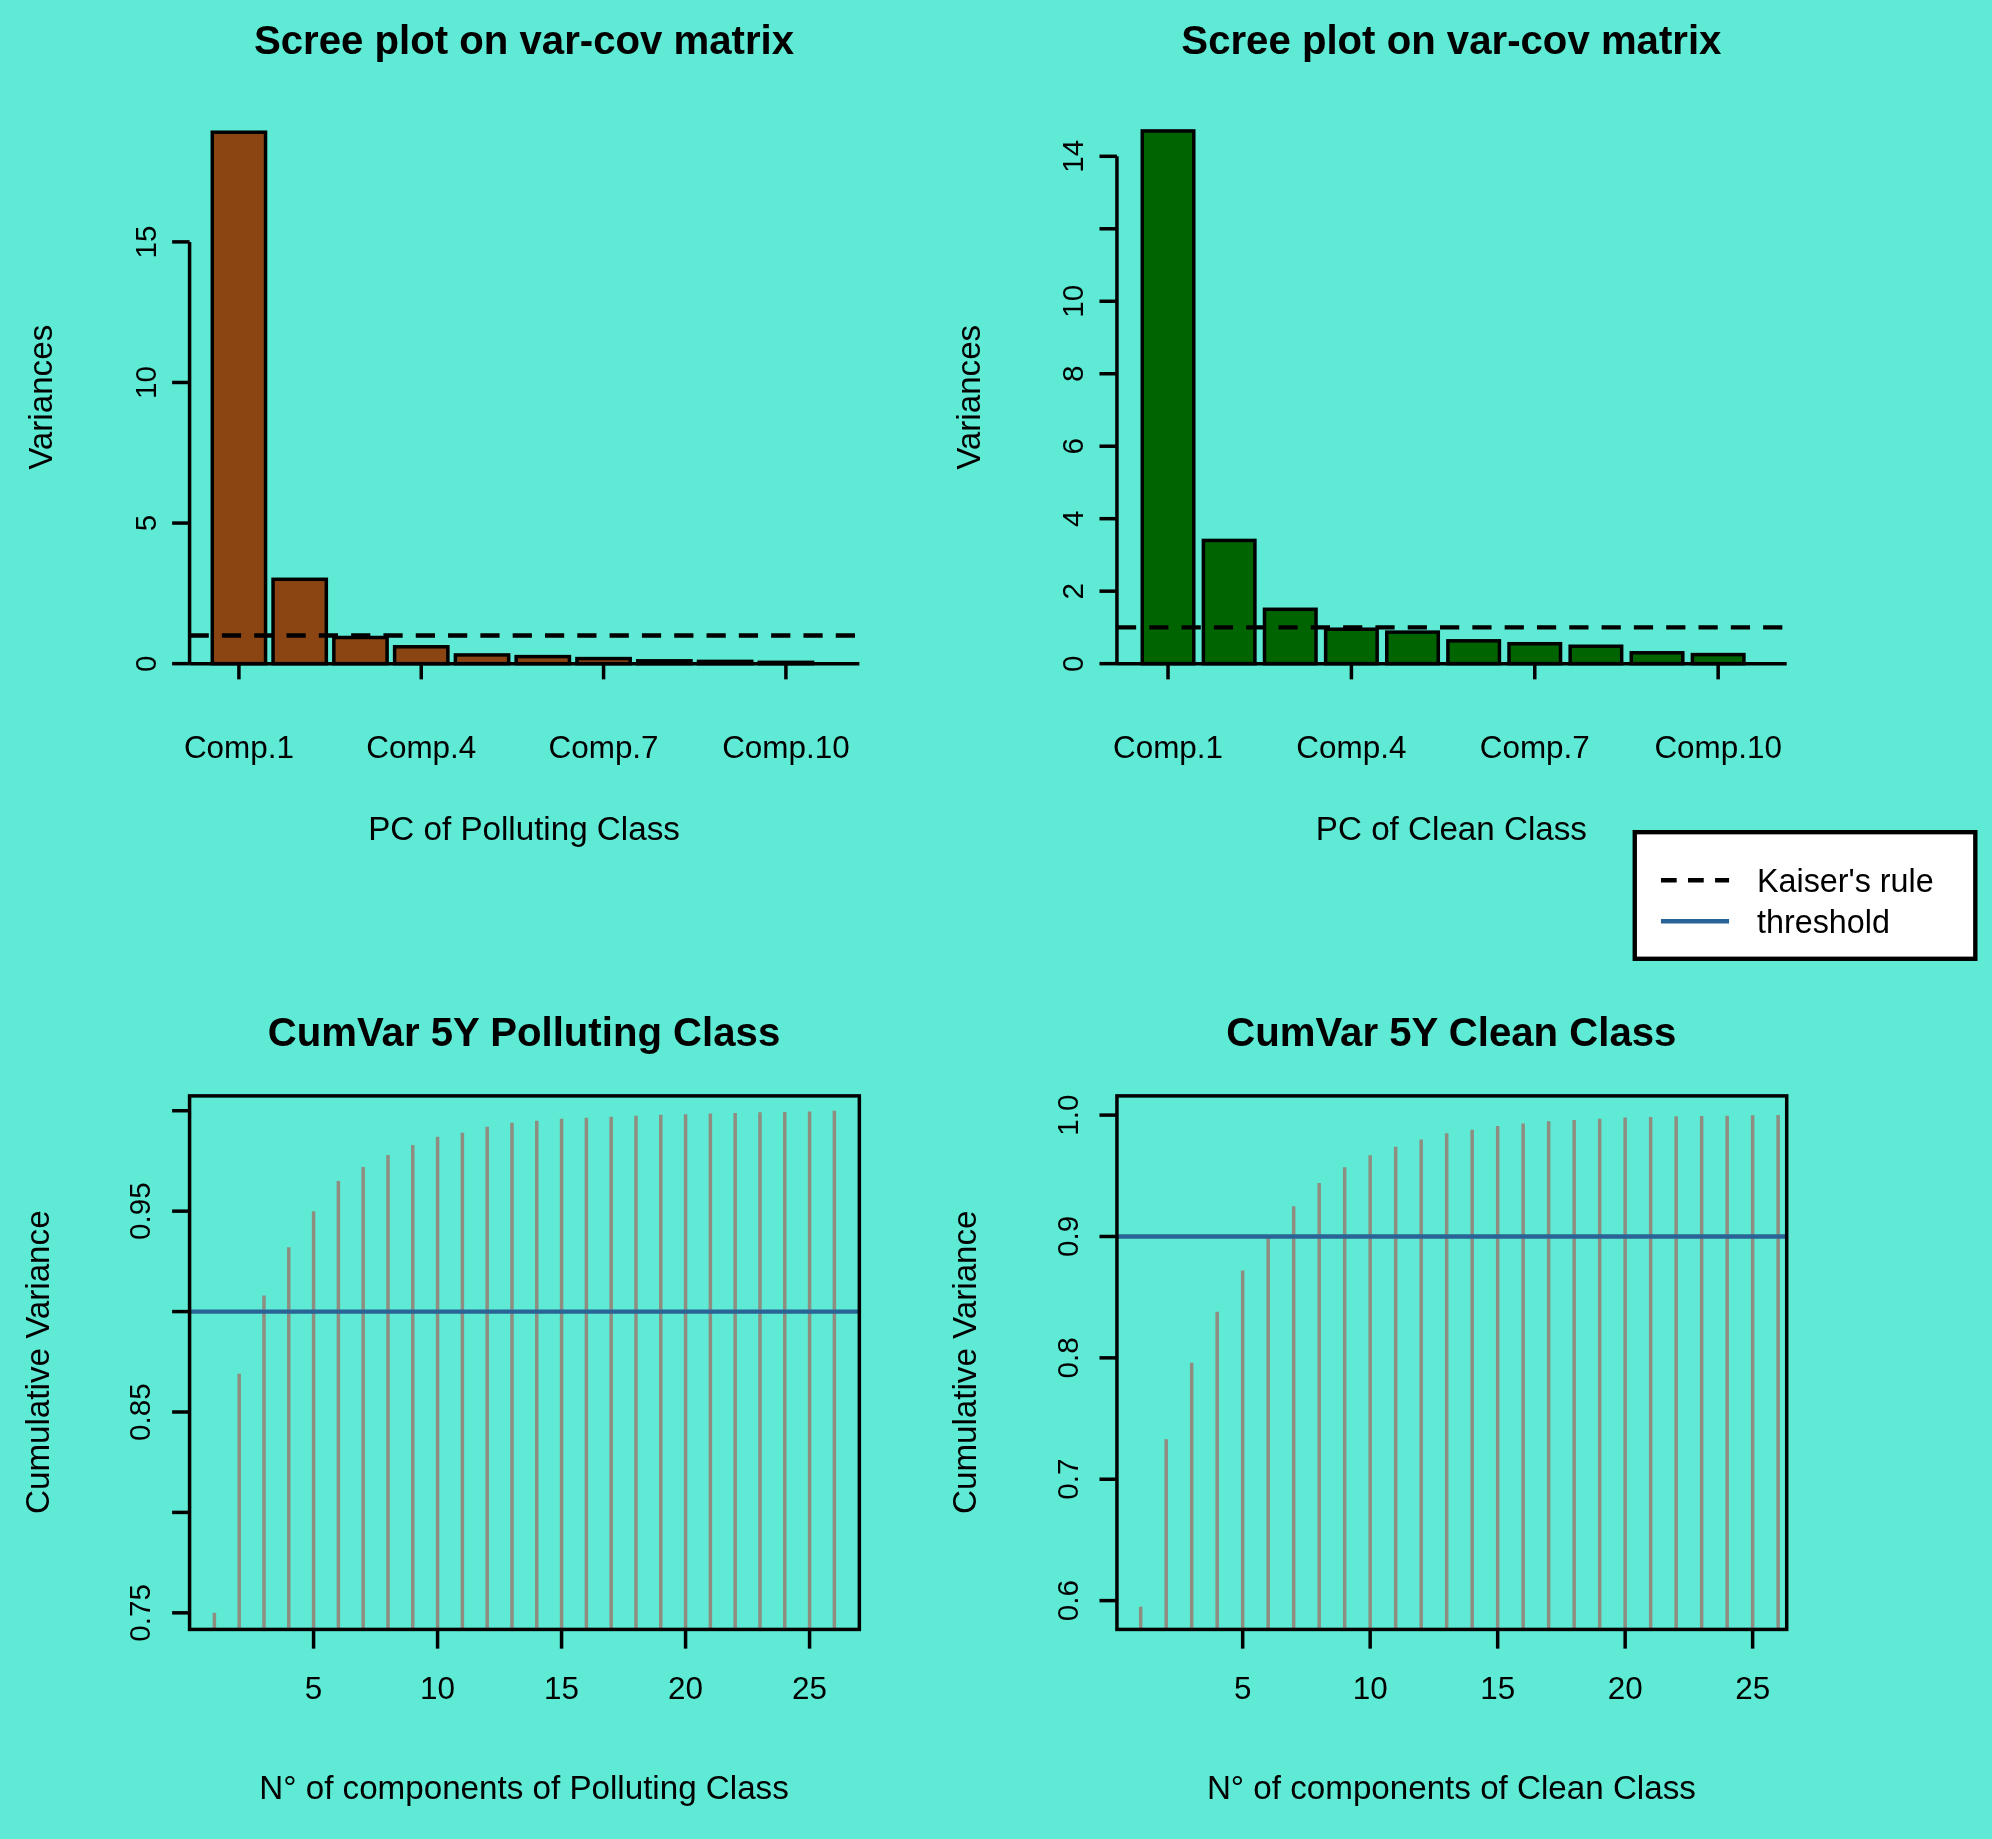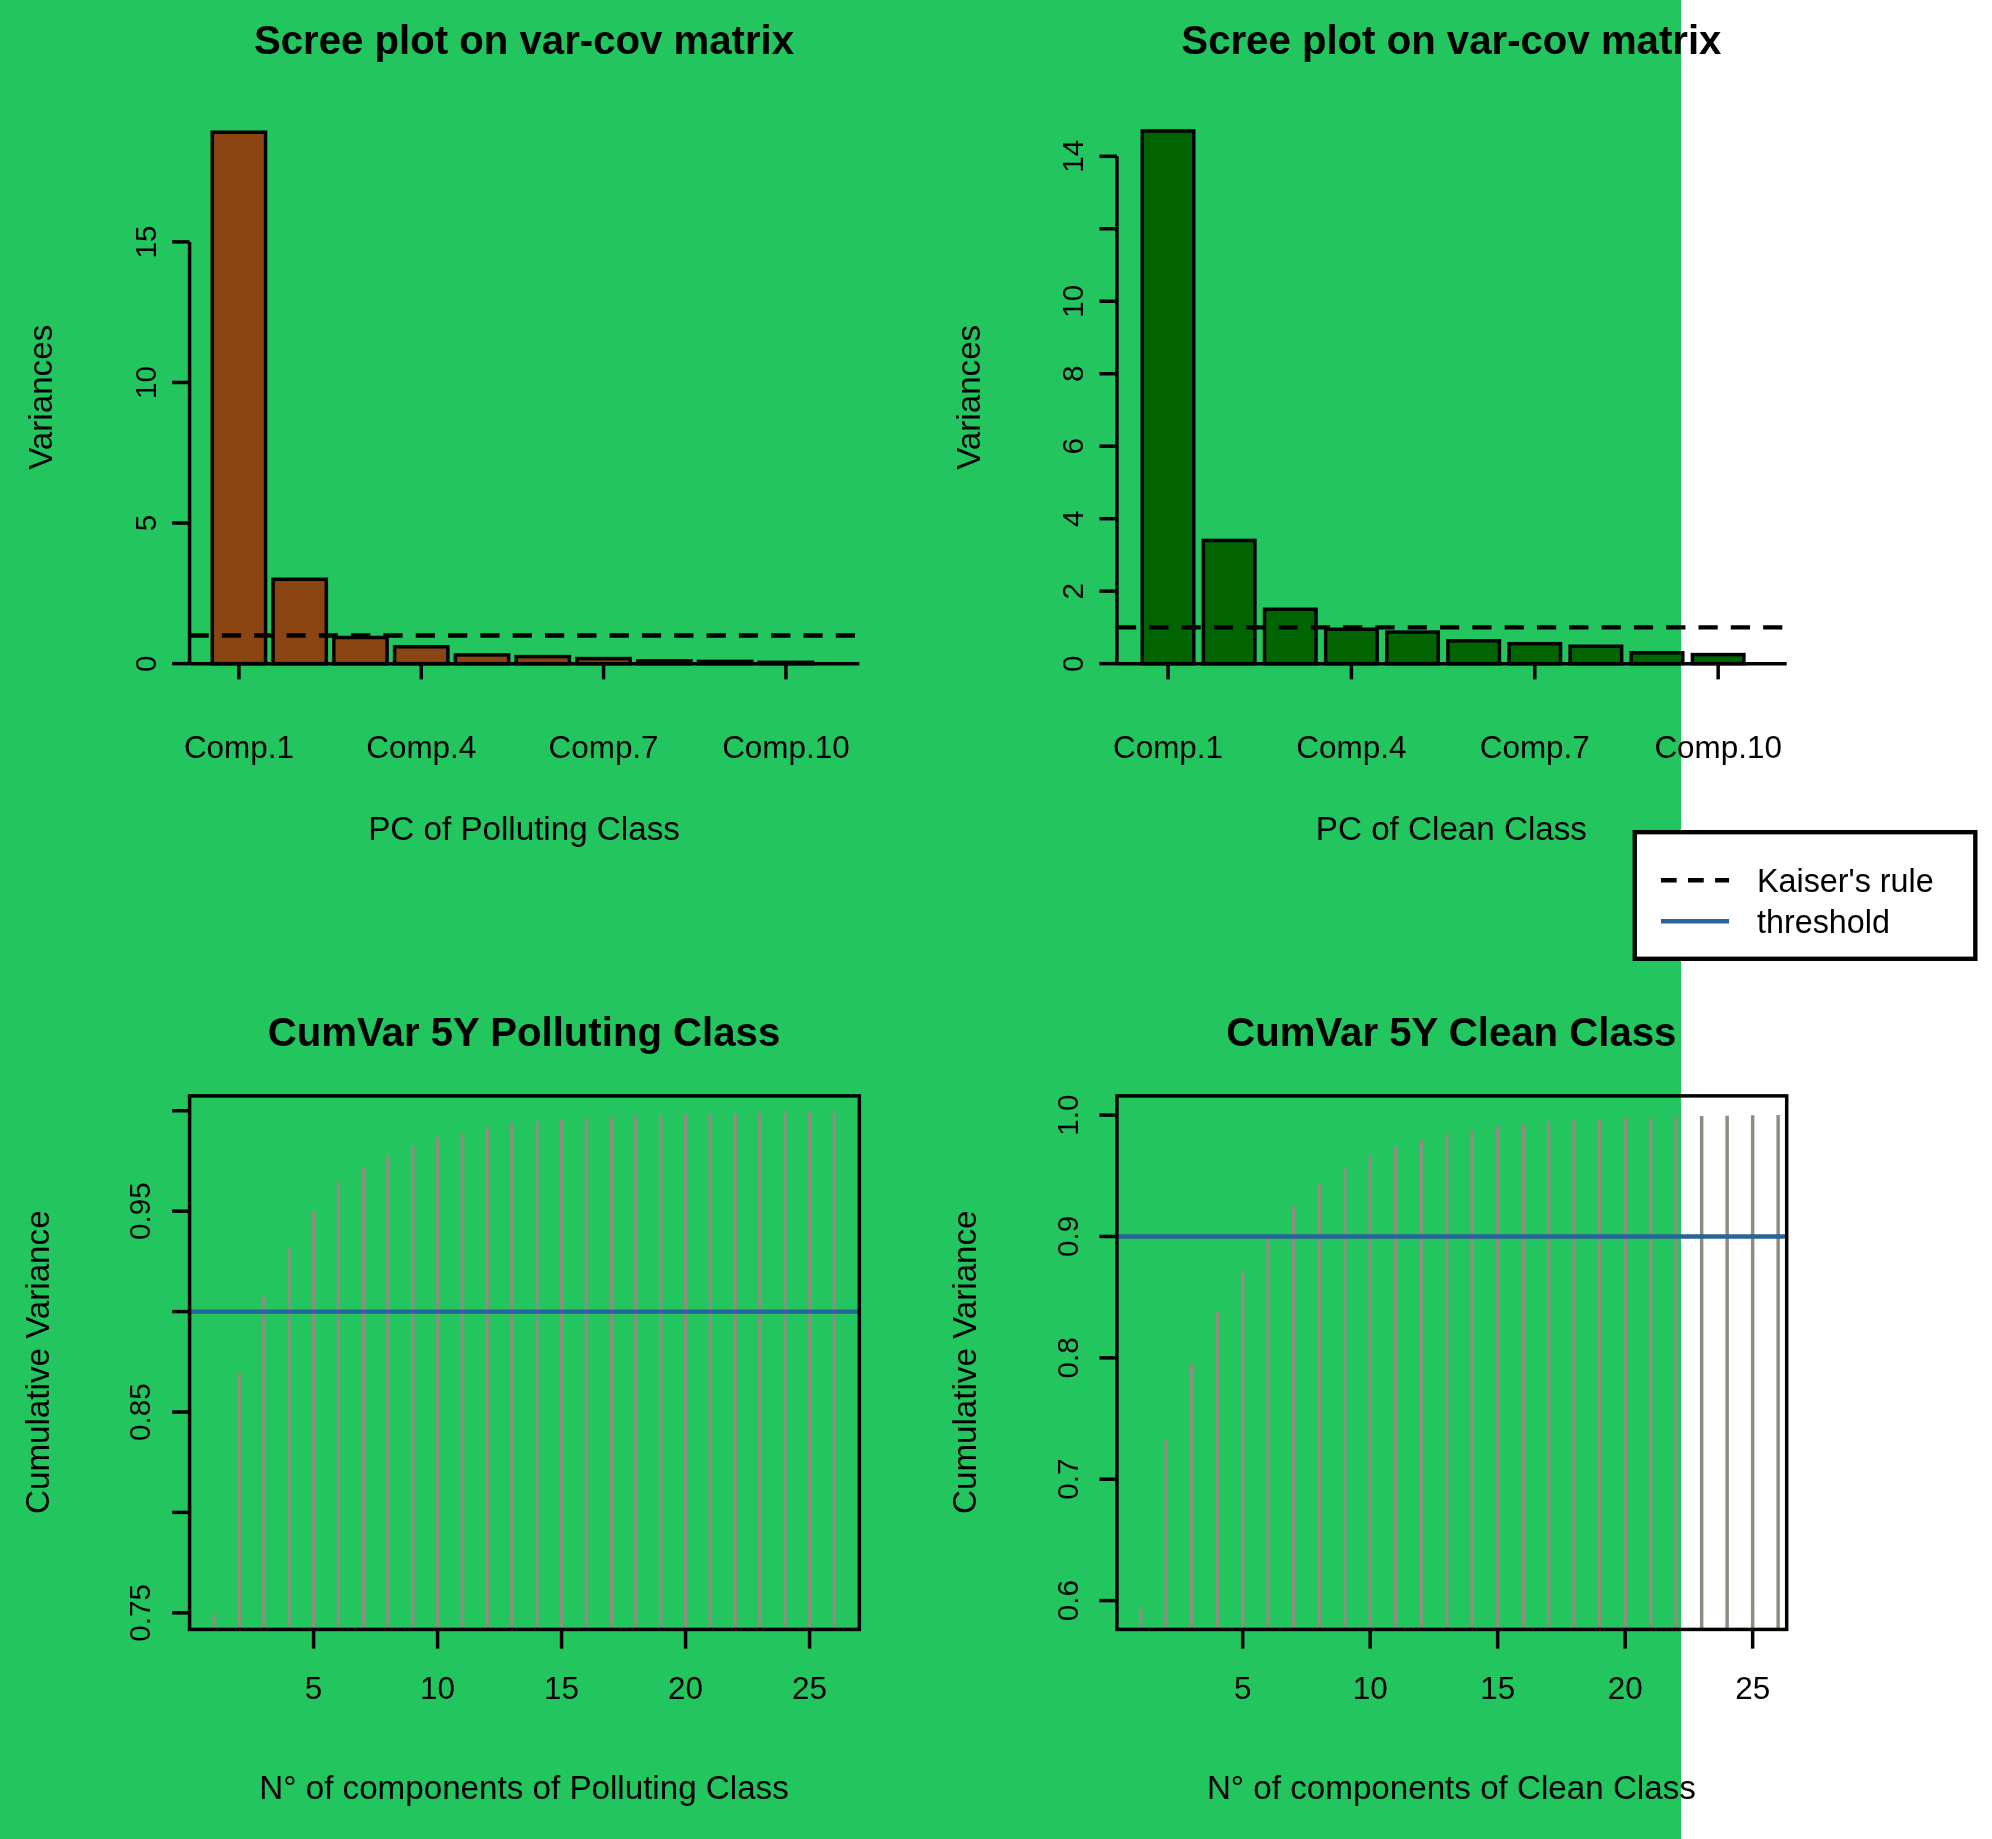--- a/index.html
+++ b/index.html
@@ -1,16 +1,16 @@
 <!DOCTYPE html>
 <html style="font-size:14px"><head>
 <meta charset="utf-8">
 <style>
   html,body{margin:0;padding:0;background:#ffffff;}
-  #figure-wrap{width:1681px;height:1839px;background:#22c55e;}
+  #figure-wrap{width:1992px;height:1839px;background:#5eead4;}
   svg{display:block;}
   text{font-family:"Liberation Sans","DejaVu Sans",sans-serif;fill:#000000;}
   .title{font-size:46px;font-weight:700;}
   .axlab{font-size:38px;font-weight:400;}
   .tick{font-size:34px;font-weight:400;}
   .cat{font-size:36px;font-weight:400;}
   .leg{font-size:37px;font-weight:400;}
 </style>
 </head>
 <body>

